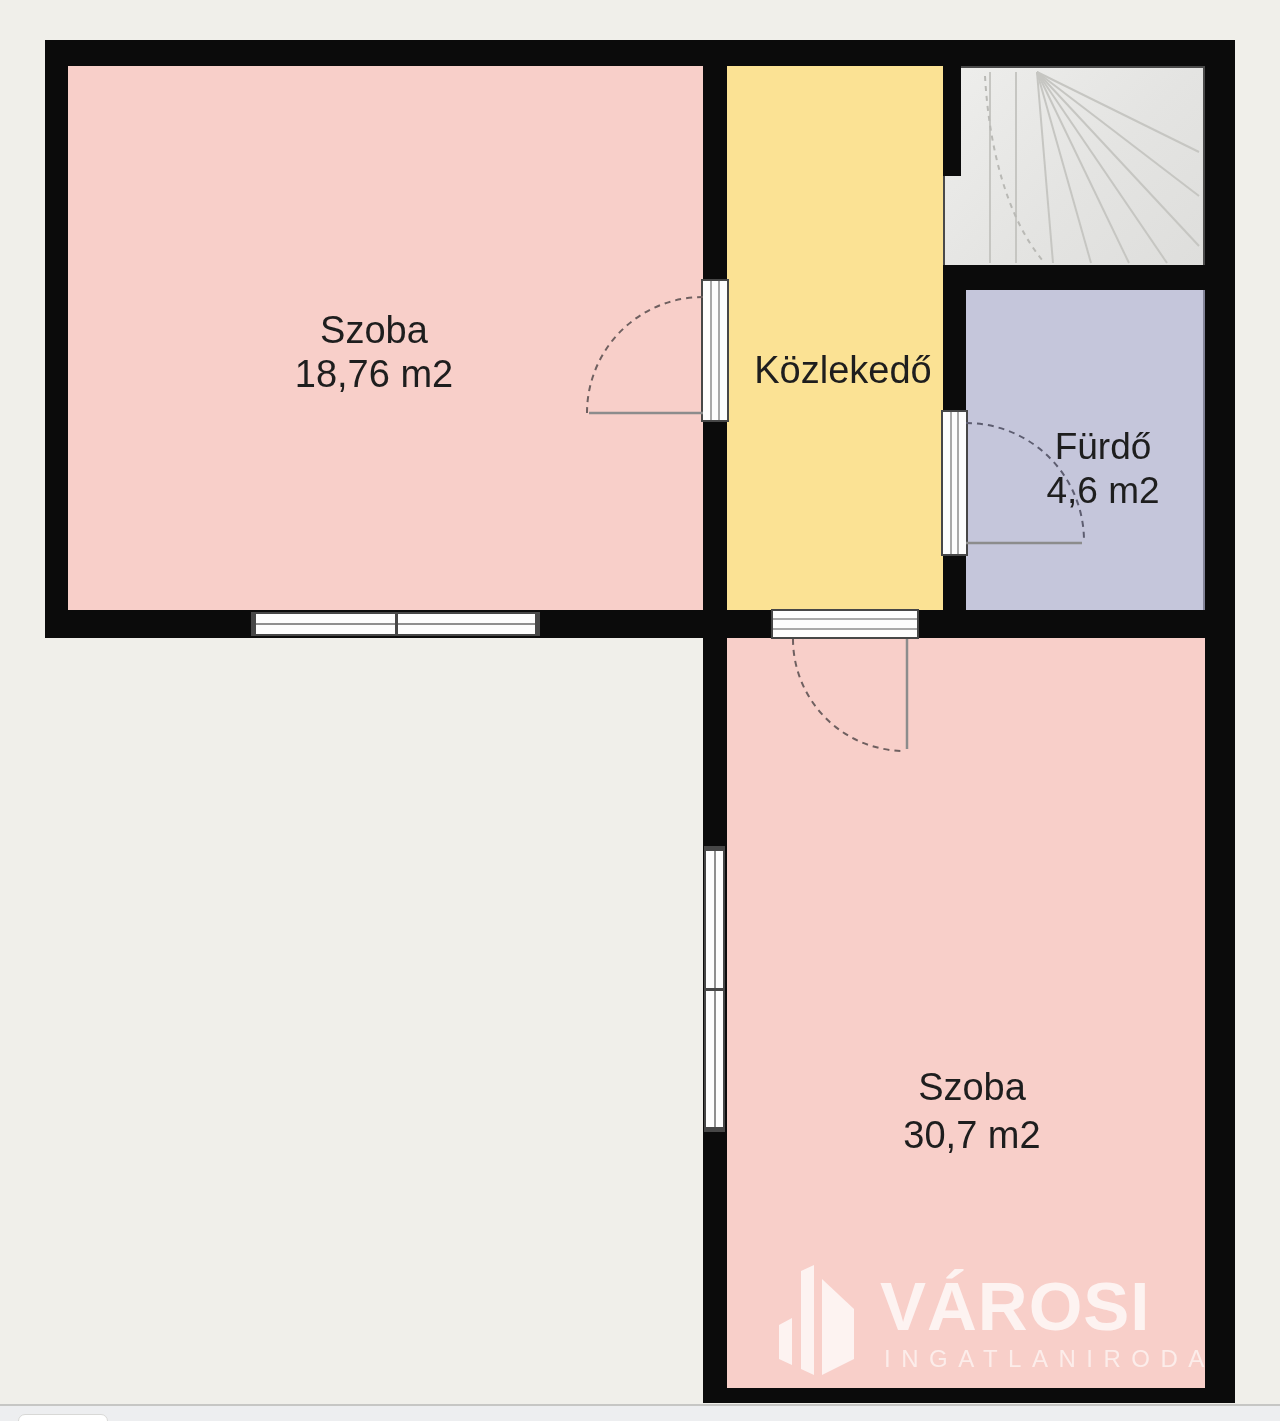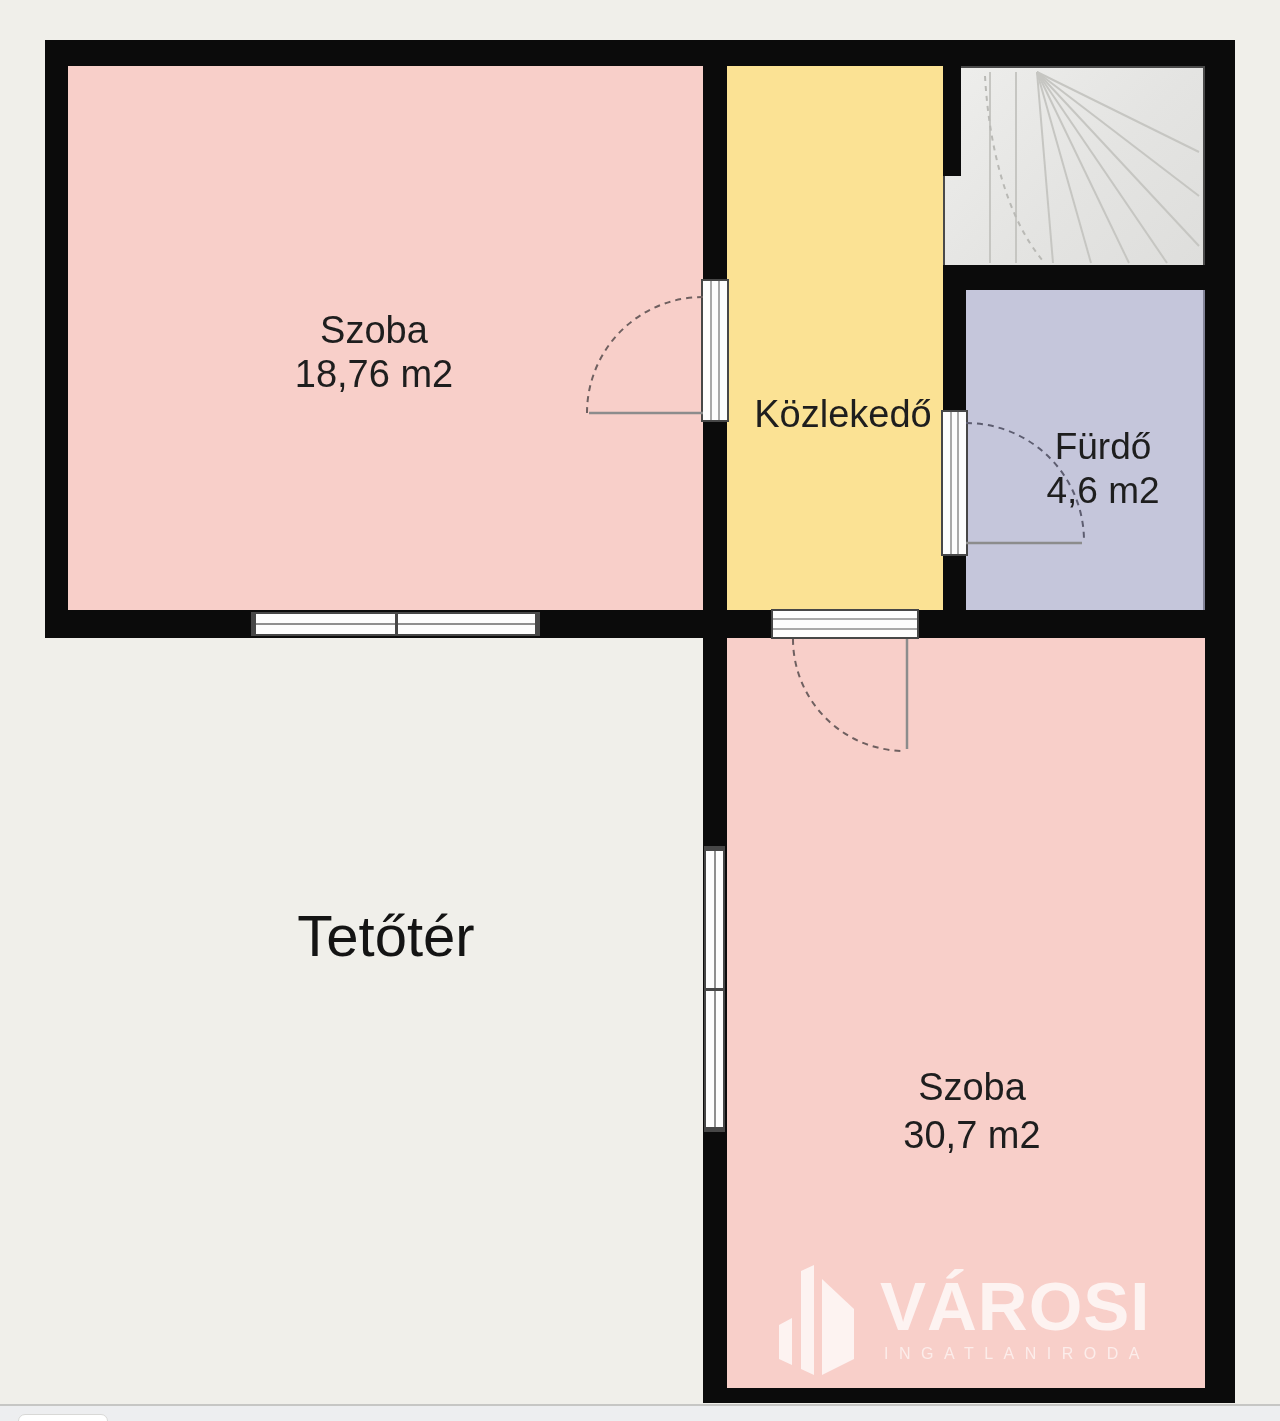--- a/index.html
+++ b/index.html
@@ -17,21 +17,21 @@
   .window .tick-h{position:absolute;left:0;right:0;height:3px;background:#474747;}
   .room-label{position:absolute;z-index:6;transform:translate(-50%,-50%);
               text-align:center;color:#1e1e1e;white-space:nowrap;}
   .room-label .nm,.room-label .ar{display:block;}
   #overlay{position:absolute;left:0;top:0;z-index:5;pointer-events:none;}
   #stair-room svg{position:absolute;left:0;top:0;}
   #stair-label{z-index:6;}
   #logo{position:absolute;left:776px;top:1263px;width:430px;height:125px;z-index:7;}
   #logo .brand{position:absolute;left:104px;top:4px;font-size:69px;font-weight:bold;
                letter-spacing:1px;color:rgba(255,255,255,0.74);}
-  #logo .sub{position:absolute;left:108px;top:82px;font-size:16px;font-weight:300;
+  #logo .sub{position:absolute;left:108px;top:82px;font-size:24px;font-weight:300;
              letter-spacing:10.5px;color:rgba(255,255,255,0.62);}
   #bottom-bar{position:absolute;left:0;top:1404px;width:1280px;height:17px;
               background:#edeef0;border-top:2px solid #c6c6c4;box-sizing:content-box;z-index:8;}
   #partial-button{position:absolute;left:18px;top:8px;width:88px;height:14px;
                   background:#ffffff;border:1px solid #d8d8d6;border-radius:7px;}
   #tetoter-label{position:absolute;z-index:6;transform:translate(-50%,-50%);
                  font-size:58px;color:#141414;white-space:nowrap;}
 </style>
 </head>
 <body>
@@ -113,36 +113,35 @@
       <line x1="907" y1="639" x2="907" y2="749" stroke="#8c8c8c" stroke-width="2.5"></line>
       <path d="M793 639 A112 112 0 0 0 905 751" stroke="#6f6060" stroke-width="2" stroke-dasharray="6 5"></path>
     </g>
   </svg>
 
   <div class="room-label" style="left:374px;top:352px;font-size:38px;line-height:44px;">
     <span class="nm">Szoba</span>
     <span class="ar">18,76 m2</span>
   </div>
 
-  <div class="room-label" style="left:843px;top:370px;font-size:38px;line-height:46px;margin-top:44px;">
+  <div class="room-label" style="left:843px;top:370px;font-size:38px;line-height:46px;">
     <span class="nm">Közlekedő</span>
   </div>
 
 
   <div class="room-label" style="left:1103px;top:469px;font-size:37px;line-height:44px;">
     <span class="nm">Fürdő</span>
     <span class="ar">4,6 m2</span>
   </div>
 
   <div class="room-label" style="left:972px;top:1111px;font-size:38px;line-height:48px;">
     <span class="nm">Szoba</span>
     <span class="ar">30,7 m2</span>
   </div>
 
-  <div id="tetoter-label" style="left:386px;top:935px;">Tetőtér</div>
 
   <div id="logo">
     <svg width="80" height="115" viewBox="0 0 80 115" style="position:absolute;left:0;top:0;">
       <g fill="rgba(255,255,255,0.74)">
         <polygon points="3,62 16,55 16,102 3,96"></polygon>
         <polygon points="25,8 38,2 38,112 25,106"></polygon>
         <polygon points="46,16 78,46 78,96 46,112"></polygon>
       </g>
     </svg>
     <div class="brand">VÁROSI</div>

